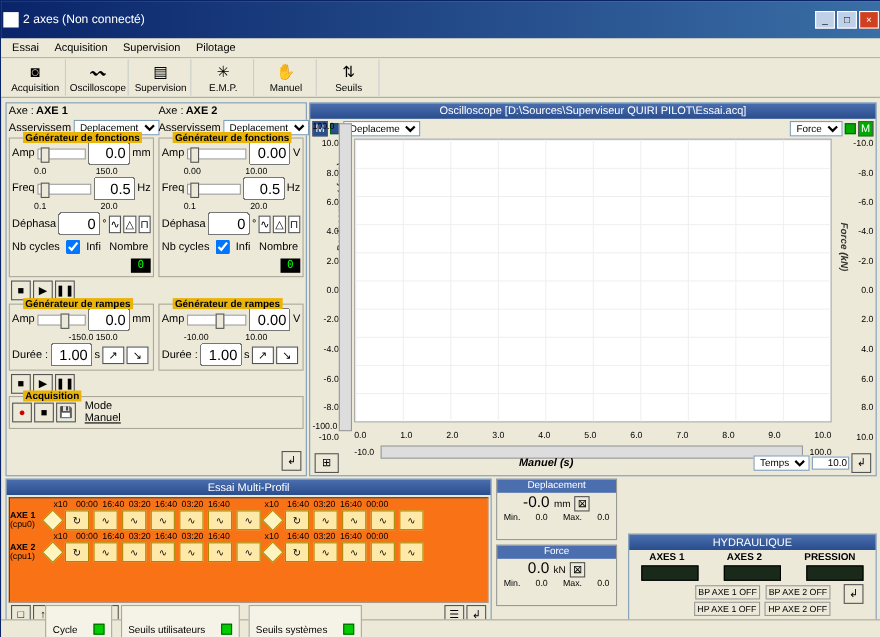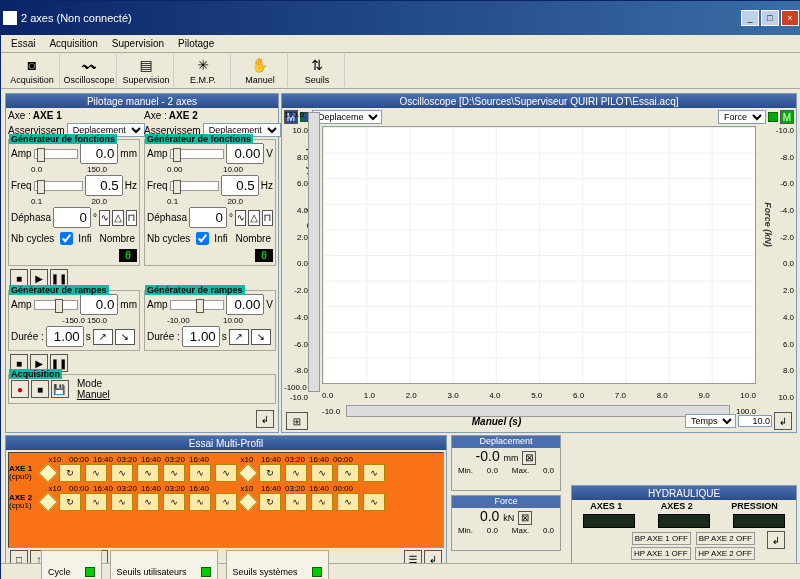--- a/index.html
+++ b/index.html
@@ -11,21 +11,21 @@
 .titlebar .btns span{width:16px;height:14px;background:#c0d0e8;border:1px solid #fff;display:flex;align-items:center;justify-content:center;color:#000;font-size:9px;line-height:1}
 .menubar,.toolbar{background:#ece9d8;border-bottom:1px solid #aca899;display:flex;align-items:center;padding:1px 4px;gap:2px}
 .menubar span{padding:2px 6px}
 .toolbar .tbtn{display:flex;flex-direction:column;align-items:center;width:54px;padding:2px 0;border-right:1px solid #ccc}
 .toolbar .tbtn .ico{width:20px;height:18px;display:flex;align-items:center;justify-content:center;font-size:14px}
 .toolbar .tbtn .lbl{font-size:9px;margin-top:1px}
 .content{flex:1;position:relative;overflow:hidden}
 .panel{position:absolute;background:#ece9d8;border:1px solid #7f9db9}
 .phead{height:14px;background:linear-gradient(#4b6eaf,#2a4d8e);color:#fff;font-size:10px;display:flex;align-items:center;justify-content:center;padding:0 2px}
 .group{border:1px solid #aca899;margin:2px;padding:2px;position:relative}
-.group>.gtitle{position:absolute;top:-6px;left:0;background:#14b8a6;padding:0 2px;font-size:9px;font-weight:bold}
+.group>.gtitle{position:absolute;top:-6px;left:12px;background:#eab308;padding:0 2px;font-size:9px;font-weight:bold}
 .row{display:flex;align-items:center;gap:2px;margin:1px 0}
 .slider{flex:1;height:8px;background:#fff;border:1px solid #999;position:relative}
 .slider .thumb{position:absolute;top:-2px;width:6px;height:12px;background:#ece9d8;border:1px solid #555;left:5%}
 input[type=text],select{font-size:9px;border:1px solid #7f9db9;background:#fff;padding:0 1px}
 .val{width:30px;text-align:right}
 .num{background:#000;color:#0f0;padding:1px 6px;font-family:monospace;font-size:10px}
 .sqbtn{width:16px;height:16px;border:1px solid #555;background:#ece9d8;display:inline-flex;align-items:center;justify-content:center;font-size:10px}
 .wavebtn{width:18px;height:14px;border:1px solid #555;background:#fff;display:inline-flex;align-items:center;justify-content:center;font-size:10px}
 .chart{position:absolute;background:#fff;border:1px solid #999}
 .chart .grid{position:absolute;inset:0;background-image:linear-gradient(to right,#eee 1px,transparent 1px),linear-gradient(to bottom,#eee 1px,transparent 1px);background-size:10% 10%}
@@ -86,21 +86,20 @@
       </div>
       <div class="tbtn">
         <span class="ico">⇅</span>
         <span class="lbl">Seuils</span>
       </div>
     </div>
 
   <div class="content">
 
     <div class="panel" style="left:4px;top:4px;width:272px;height:338px">
-      <div class="phead">Pilotage manuel - 2 axes</div>
       <div style="display:flex">
         <div id="axe0" style="width:50%">
             <div class="row" style="margin:2px">
               <span>Axe : </span>
               <b>AXE 1</b>
             </div>
             <div class="row" style="margin:0 2px">
               <span>Asservissem</span> 
               <select style="flex:1"><option>Deplacement</option></select>
             </div>

